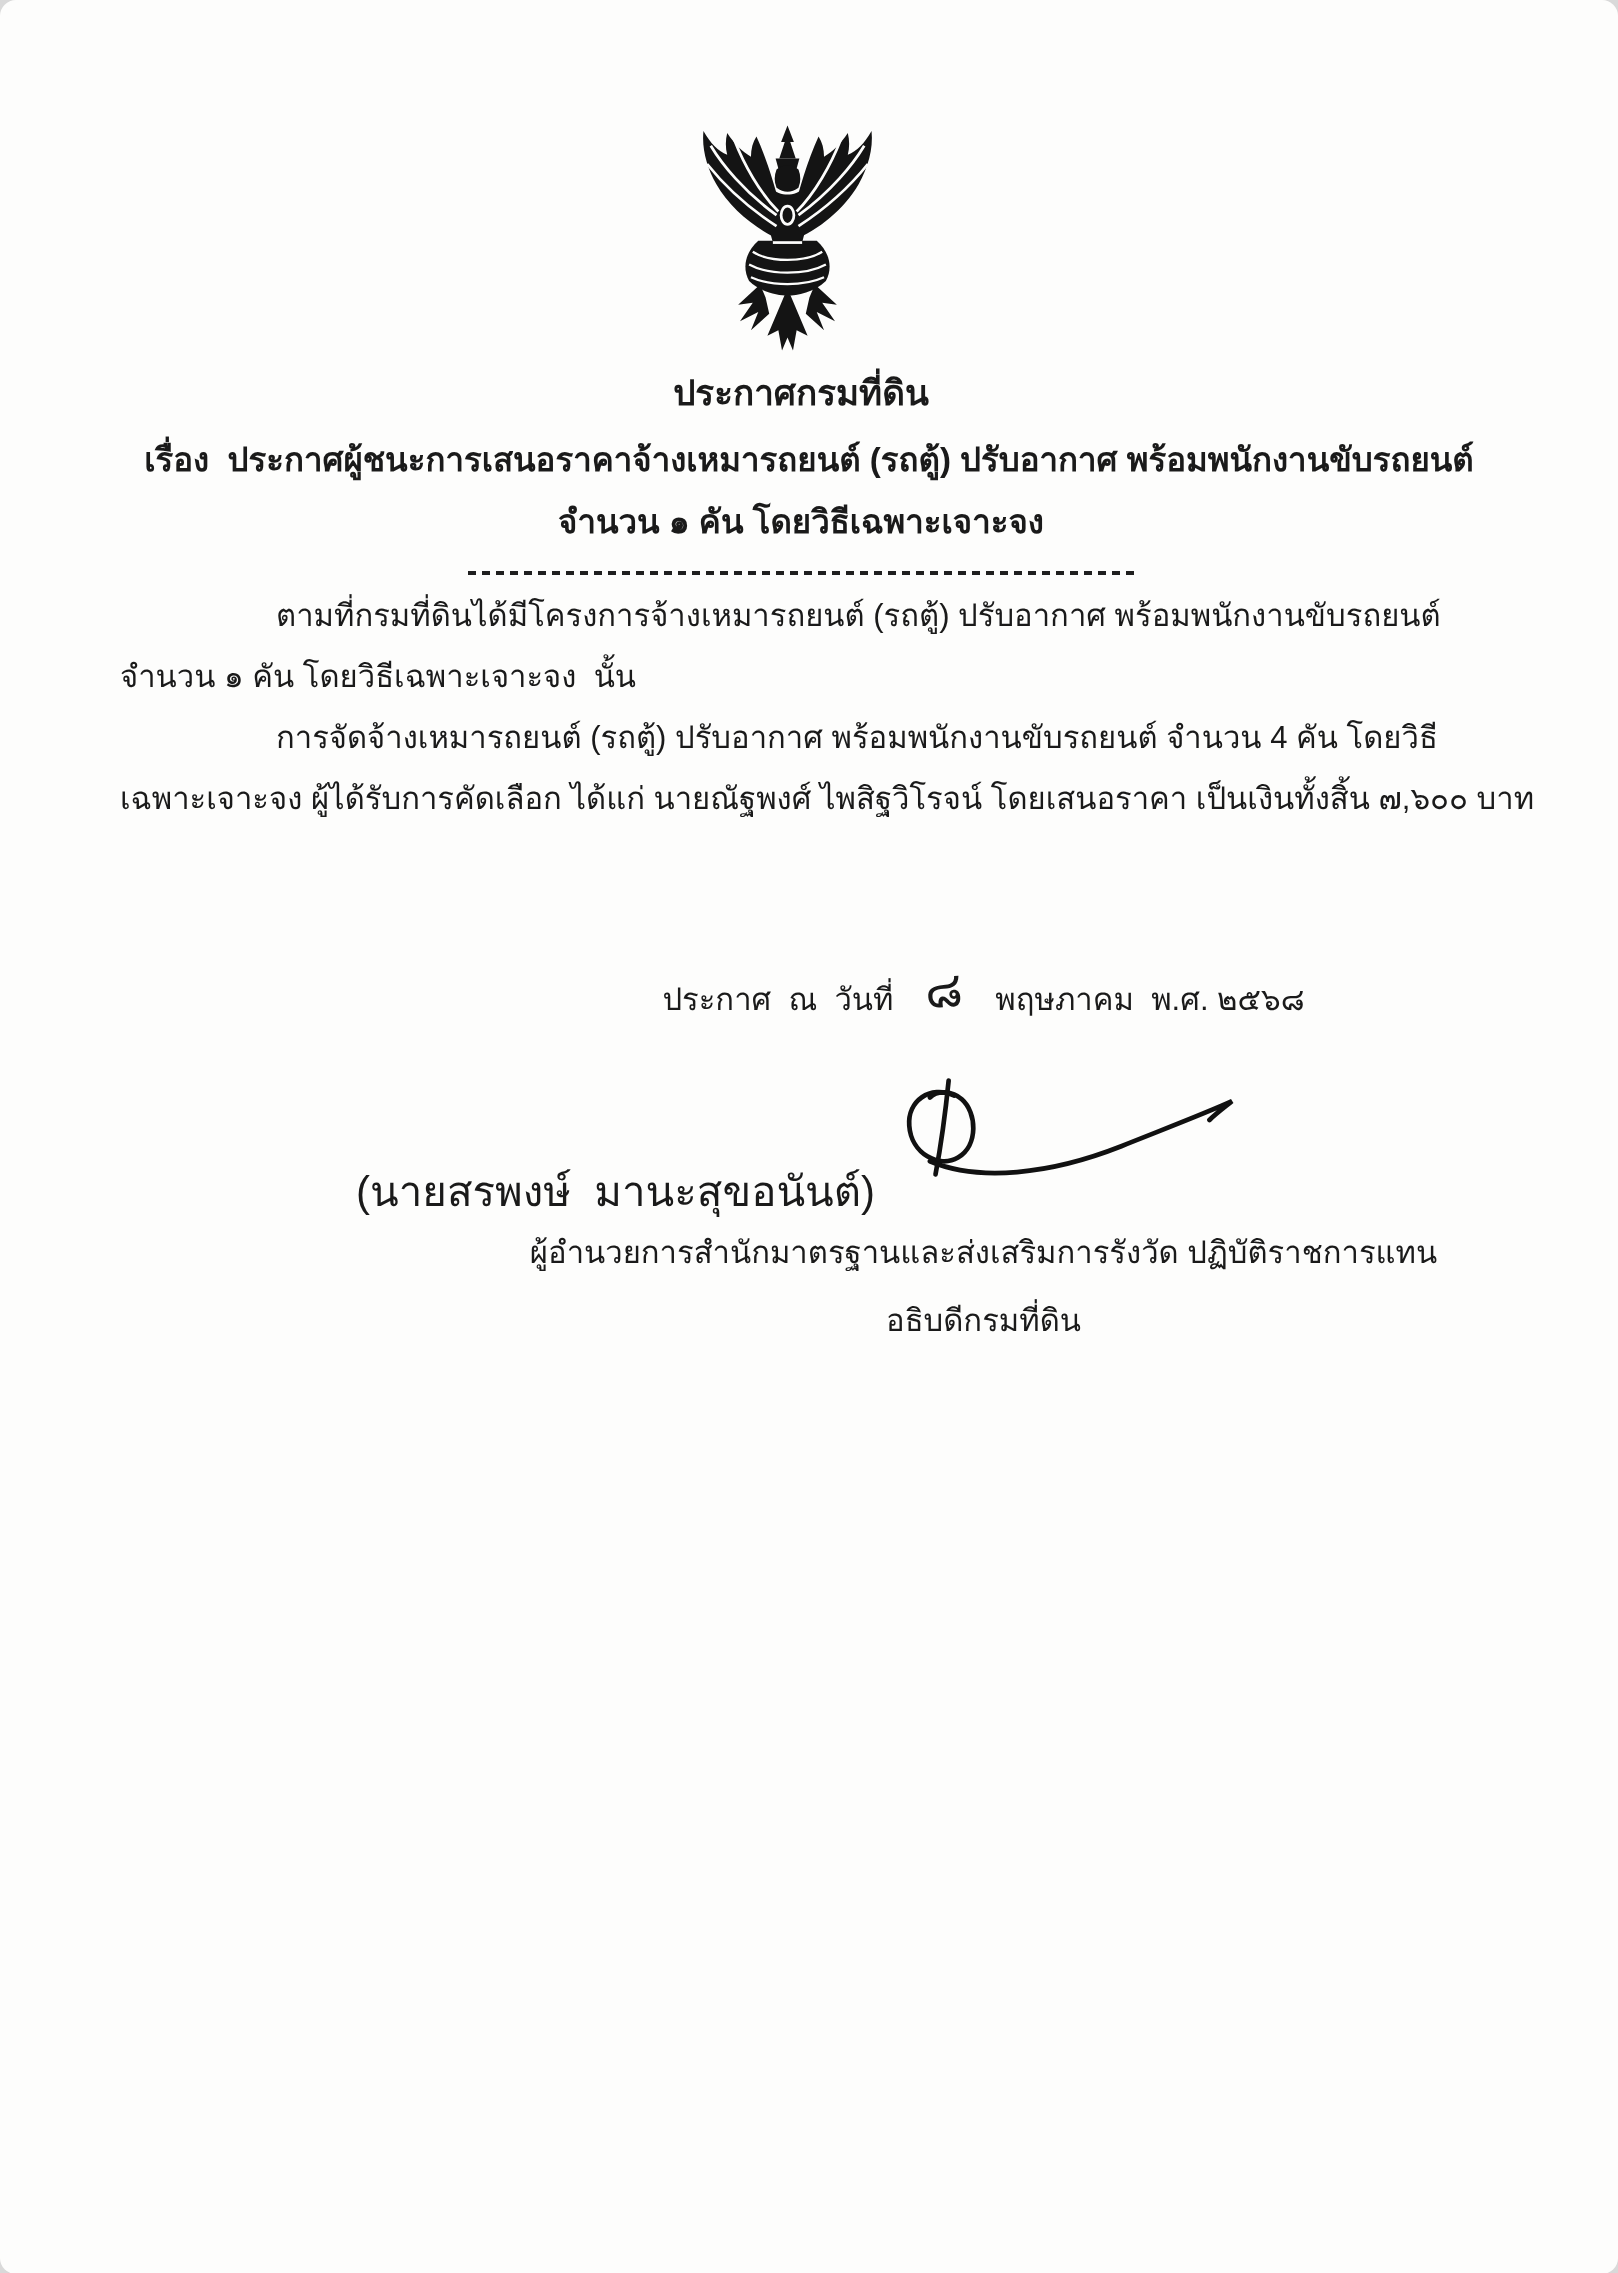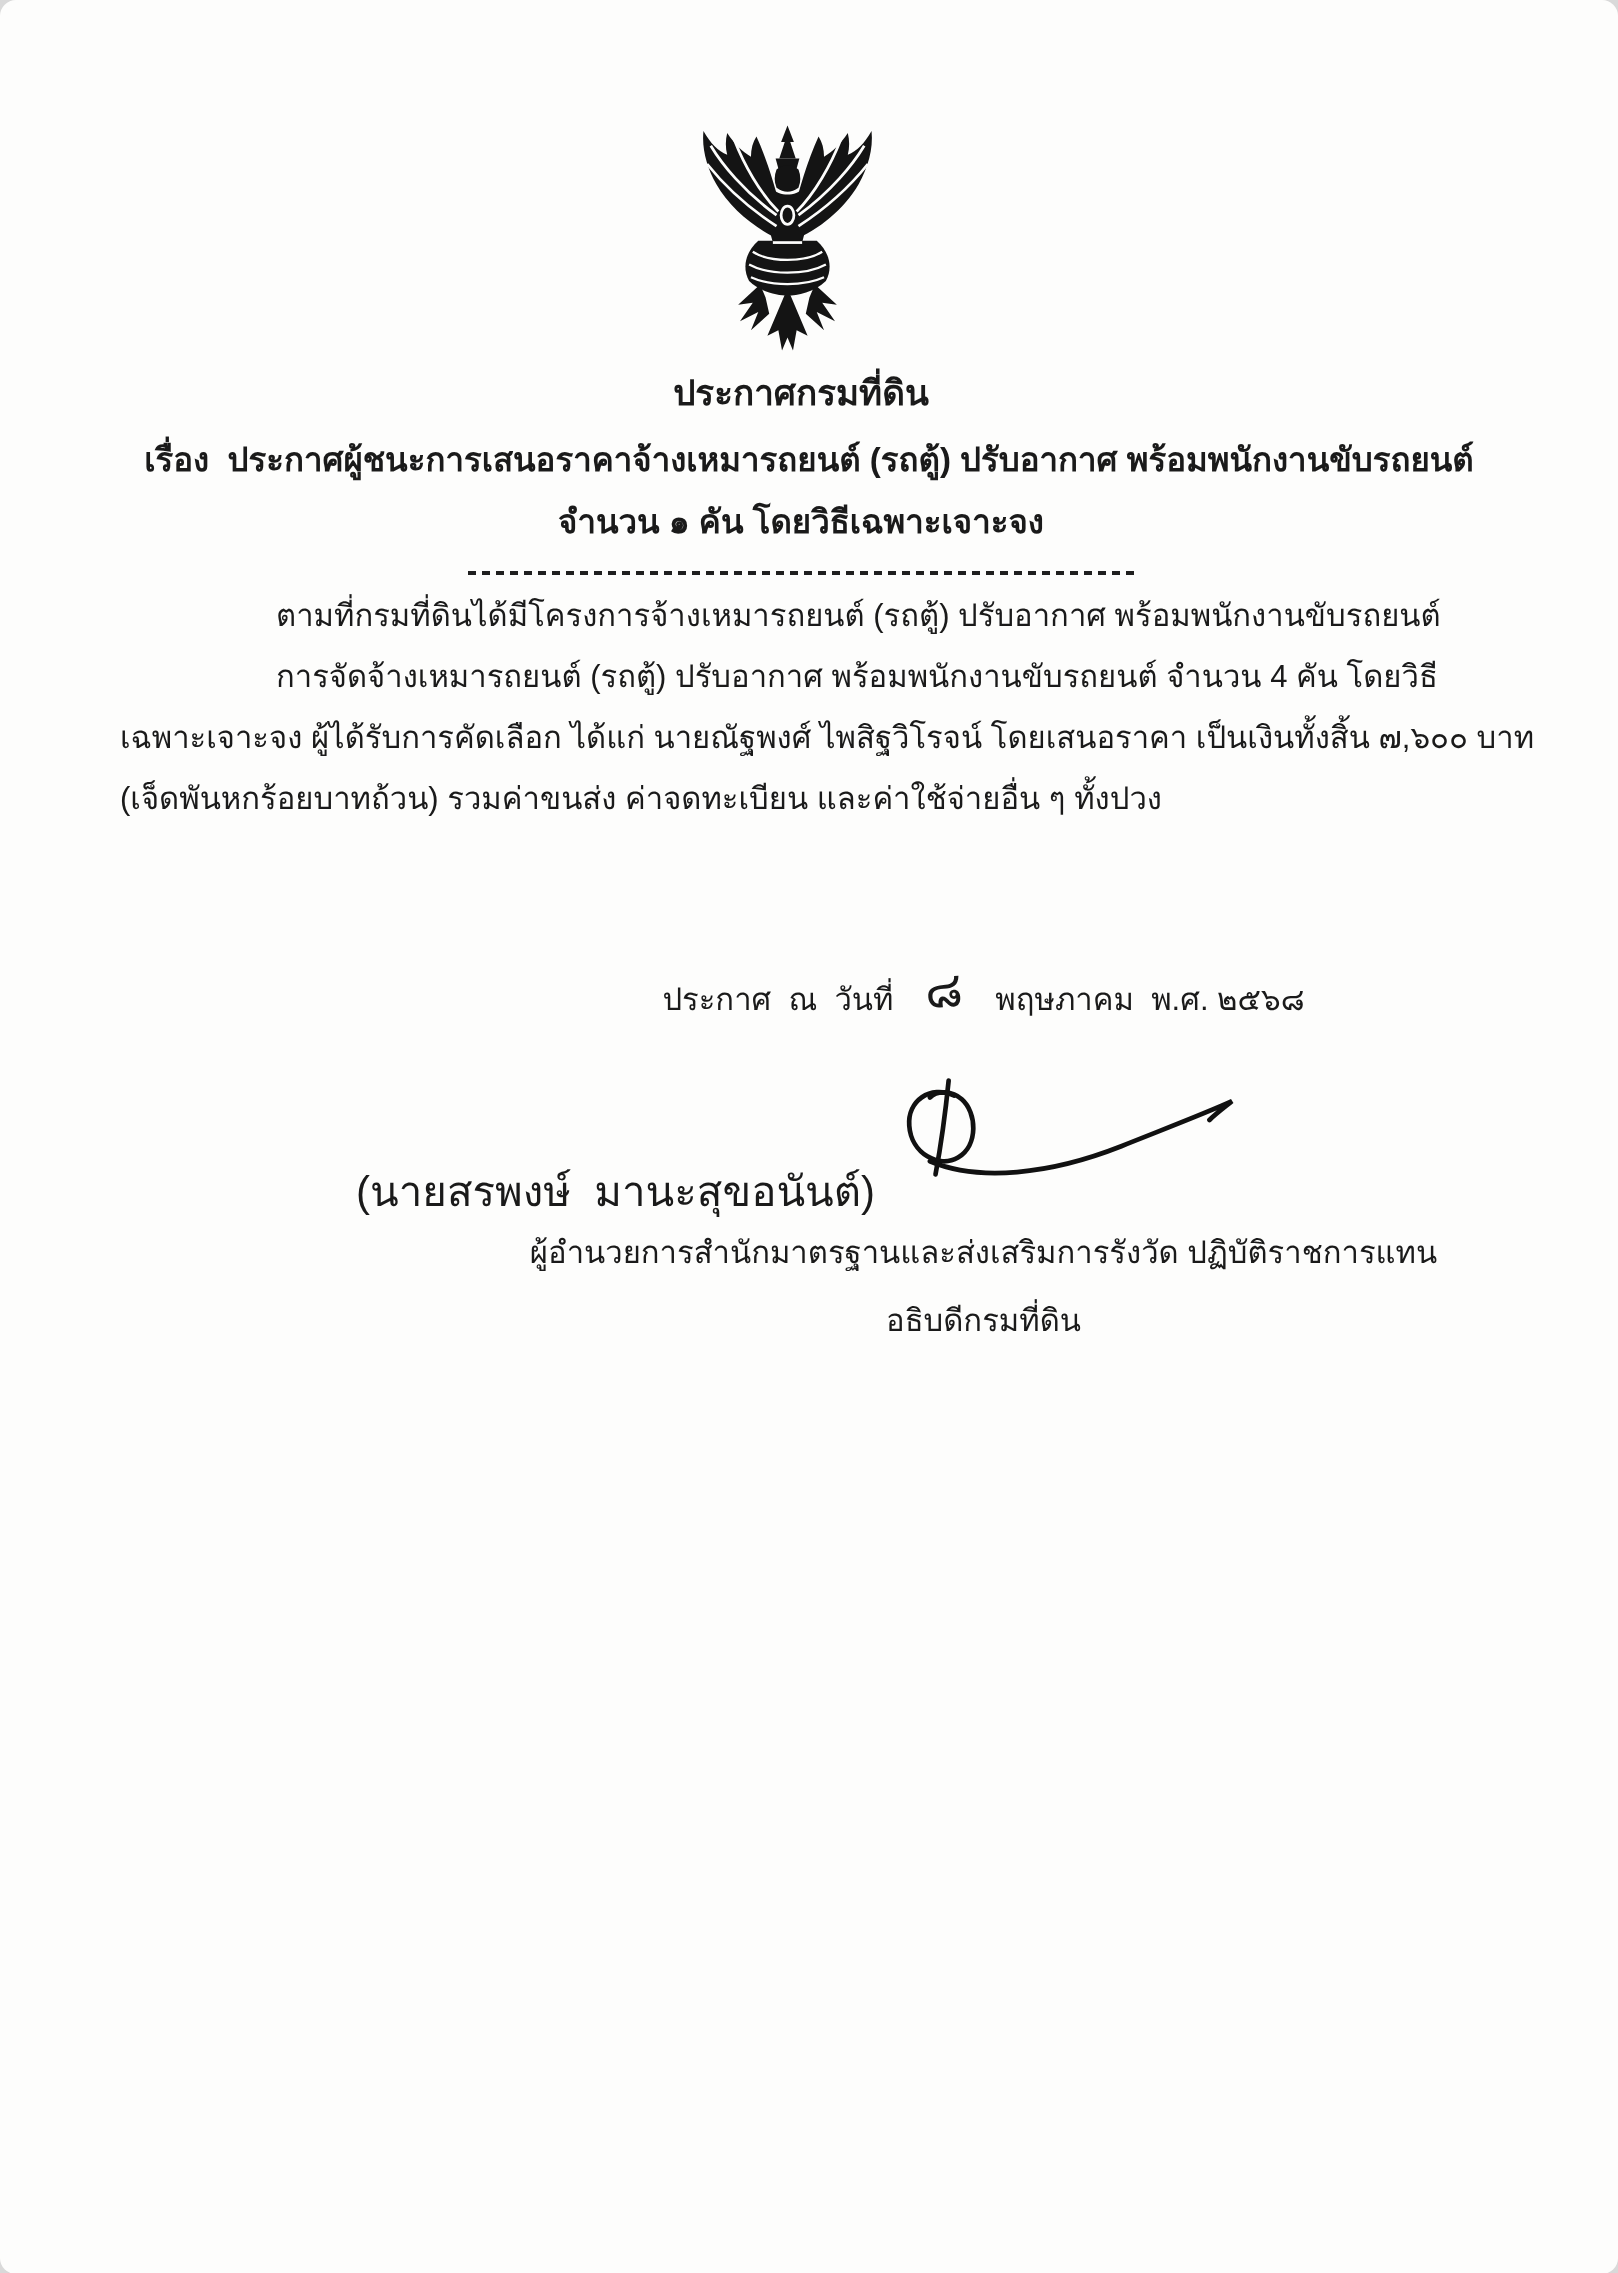--- a/index.html
+++ b/index.html
@@ -79,23 +79,23 @@
   </div>
 
   <div class="doc-title">ประกาศกรมที่ดิน</div>
   <div class="subject1">เรื่อง  ประกาศผู้ชนะการเสนอราคาจ้างเหมารถยนต์ (รถตู้) ปรับอากาศ พร้อมพนักงานขับรถยนต์</div>
   <div class="subject2">จำนวน ๑ คัน โดยวิธีเฉพาะเจาะจง</div>
 
   <div class="divider"></div>
 
   <div class="body-lines">
     <div class="bline indent">ตามที่กรมที่ดินได้มีโครงการจ้างเหมารถยนต์ (รถตู้) ปรับอากาศ พร้อมพนักงานขับรถยนต์</div>
+    <div class="bline">จำนวน ๑ คัน โดยวิธีเฉพาะเจาะจง  นั้น</div>
     <div class="bline indent">การจัดจ้างเหมารถยนต์ (รถตู้) ปรับอากาศ พร้อมพนักงานขับรถยนต์ จำนวน 4 คัน โดยวิธี</div>
     <div class="bline">เฉพาะเจาะจง ผู้ได้รับการคัดเลือก ได้แก่ นายณัฐพงศ์ ไพสิฐวิโรจน์ โดยเสนอราคา เป็นเงินทั้งสิ้น ๗,๖๐๐ บาท</div>
-    <div class="bline">(เจ็ดพันหกร้อยบาทถ้วน) รวมค่าขนส่ง ค่าจดทะเบียน และค่าใช้จ่ายอื่น ๆ ทั้งปวง</div>
   </div>
 
   <div class="date-line"><span>ประกาศ  ณ  วันที่</span><span class="date-day">๘</span><span>พฤษภาคม  พ.ศ. ๒๕๖๘</span></div>
 
   <div class="signature">
     <svg viewBox="0 0 372 108" xmlns="http://www.w3.org/2000/svg">
       <g fill="none" stroke="#111" stroke-width="5" stroke-linecap="round">
         <path d="M60,20 C34,8 10,26 12,52 C14,82 44,98 64,86 C86,73 84,38 68,24 C58,15 42,14 34,22"></path>
         <path d="M54,4 C51,34 46,72 40,104"></path>
         <path d="M34,90 C86,112 162,104 238,74 C288,54 330,38 356,26 C346,34 338,40 332,46"></path>

